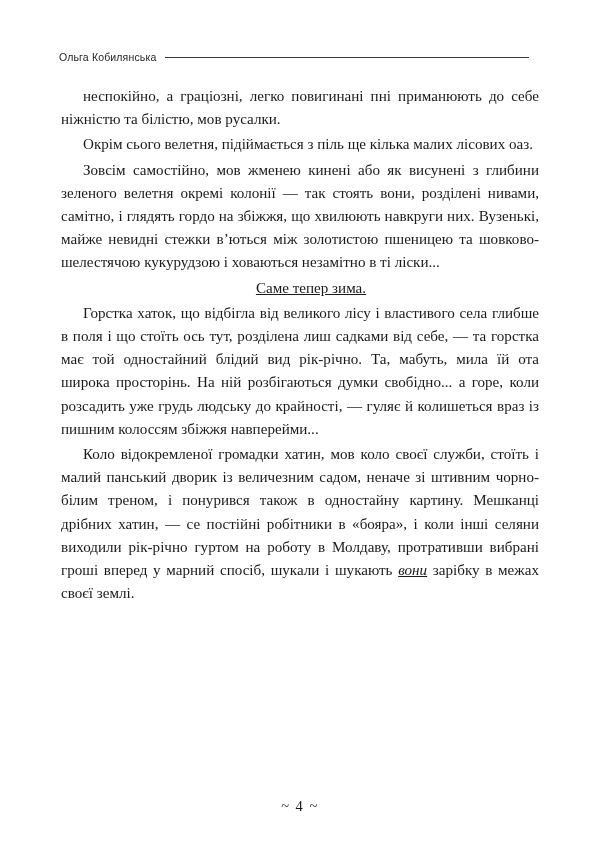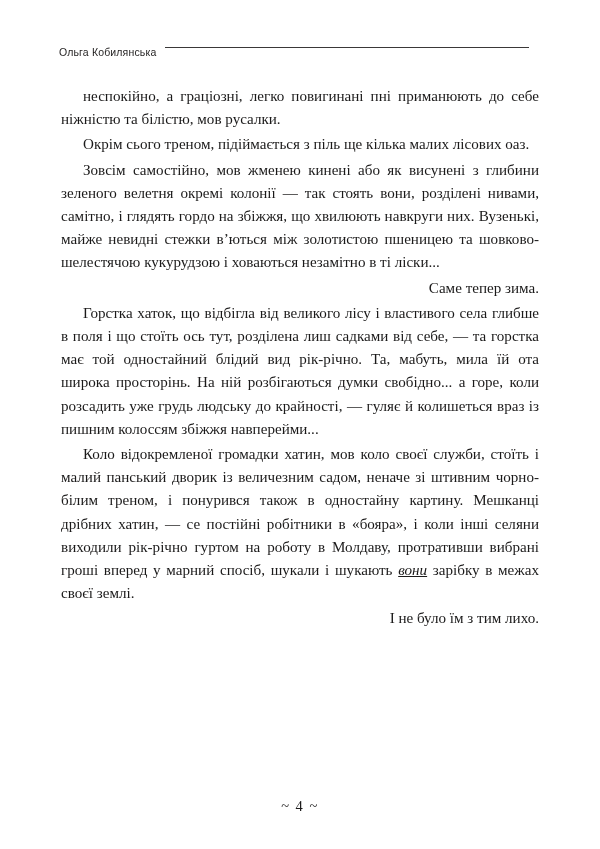--- a/index.html
+++ b/index.html
@@ -17,20 +17,21 @@
   }
 
   
   .running-head {
     position: absolute;
     left: 59px;
     top: 46px;
     width: 470px;
     height: 22px;
     display: flex;
+    align-items: center;
     gap: 9px;
   }
   .running-head .author {
     font-family: "Liberation Sans", sans-serif;
     font-size: 10.5px;
     letter-spacing: 0.15px;
     color: #211f1f;
     white-space: nowrap;
   }
   .running-head .rule {
@@ -53,21 +54,22 @@
     font-size: 15.1px;
     line-height: 23.2px;
     color: #1b1a1a;
     text-align: justify;
     text-justify: inter-word;
     text-indent: 22px;
     hyphens: manual;
     -webkit-hyphens: manual;
   }
   p.para.nojust {
-    text-align: right;
+    text-align: center;
+    text-decoration: underline;
   }
   p.para em {
     font-style: italic;
     text-decoration: underline;
   }
 
   
   .folio {
     position: absolute;
     left: 0;
@@ -85,23 +87,22 @@
 
 <div class="page">
 
   <div class="running-head">
     <span class="author">Ольга Кобилянська</span>
     <span class="rule"></span>
   </div>
 
   <div class="textblock">
     <p class="para">неспокійно, а граціозні, легко повигинані пні приманюють до себе ніжністю та білістю, мов русалки.</p>
-    <p class="para">Окрім сього треном, підіймається з піль ще кілька малих лісових оаз.</p>
+    <p class="para">Окрім сього велетня, підіймається з піль ще кілька малих лісових оаз.</p>
     <p class="para">Зовсім самостійно, мов жменею кинені або як висунені з глибини зеленого велетня окремі колонії — так стоять вони, розділені нивами, самітно, і глядять гордо на збіжжя, що хвилюють навкруги них. Вузенькі, майже невидні стежки в’ються між золотистою пшеницею та шовково-шелестячою кукурудзою і ховаються незамітно в ті ліски...</p>
     <p class="para nojust">Саме тепер зима.</p>
     <p class="para">Горстка хаток, що відбігла від великого лісу і властивого села глибше в поля і що стоїть ось тут, розділена лиш садками від себе, — та горстка має той одностайний блідий вид рік-річно. Та, мабуть, мила їй ота широка просторінь. На ній розбігаються думки свобідно... а горе, коли розсадить уже грудь людську до крайності, — гуляє й колишеться враз із пишним колоссям збіжжя навперейми...</p>
     <p class="para"><span>Коло відокремленої громадки хатин, мов коло своєї служби, стоїть і малий панський дворик із величезним садом, неначе зі штивним чорно-білим треном, і понурився також в одностайну картину. Мешканці дрібних хатин, — се постійні робітники в «бояра», і коли інші селяни виходили рік-річно гуртом на роботу в Молдаву, протративши вибрані гроші вперед у марний спосіб, шукали і шукають </span><em>вони</em><span> зарібку в межах своєї землі.</span></p>
-    <p class="para nojust">І не було їм з тим лихо.</p>
   </div>
 
   <div class="folio">~ 4 ~</div>
 
 </div>
 
 </body></html>

